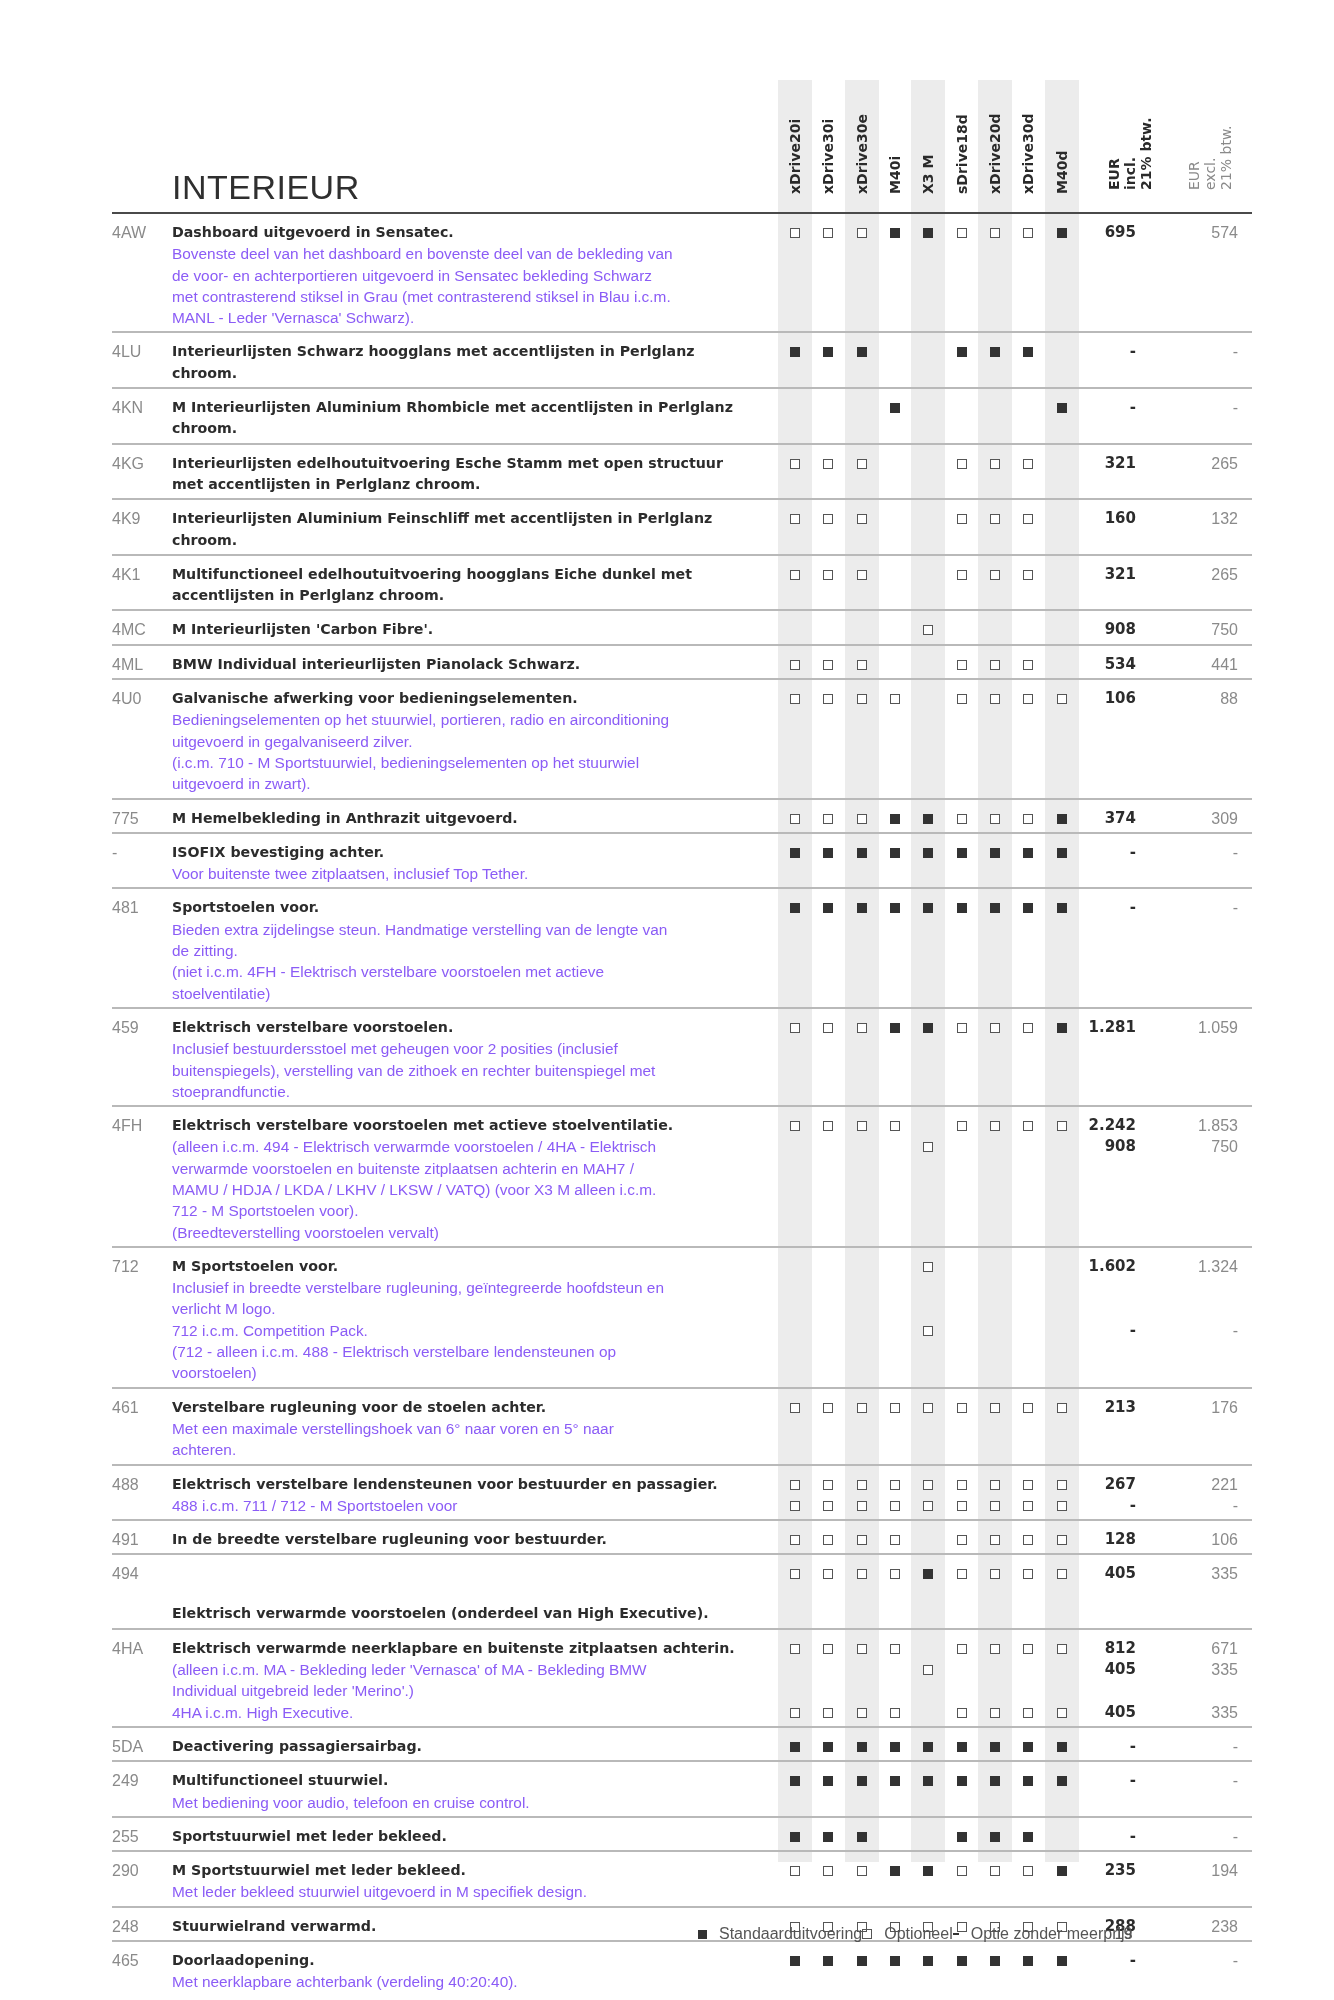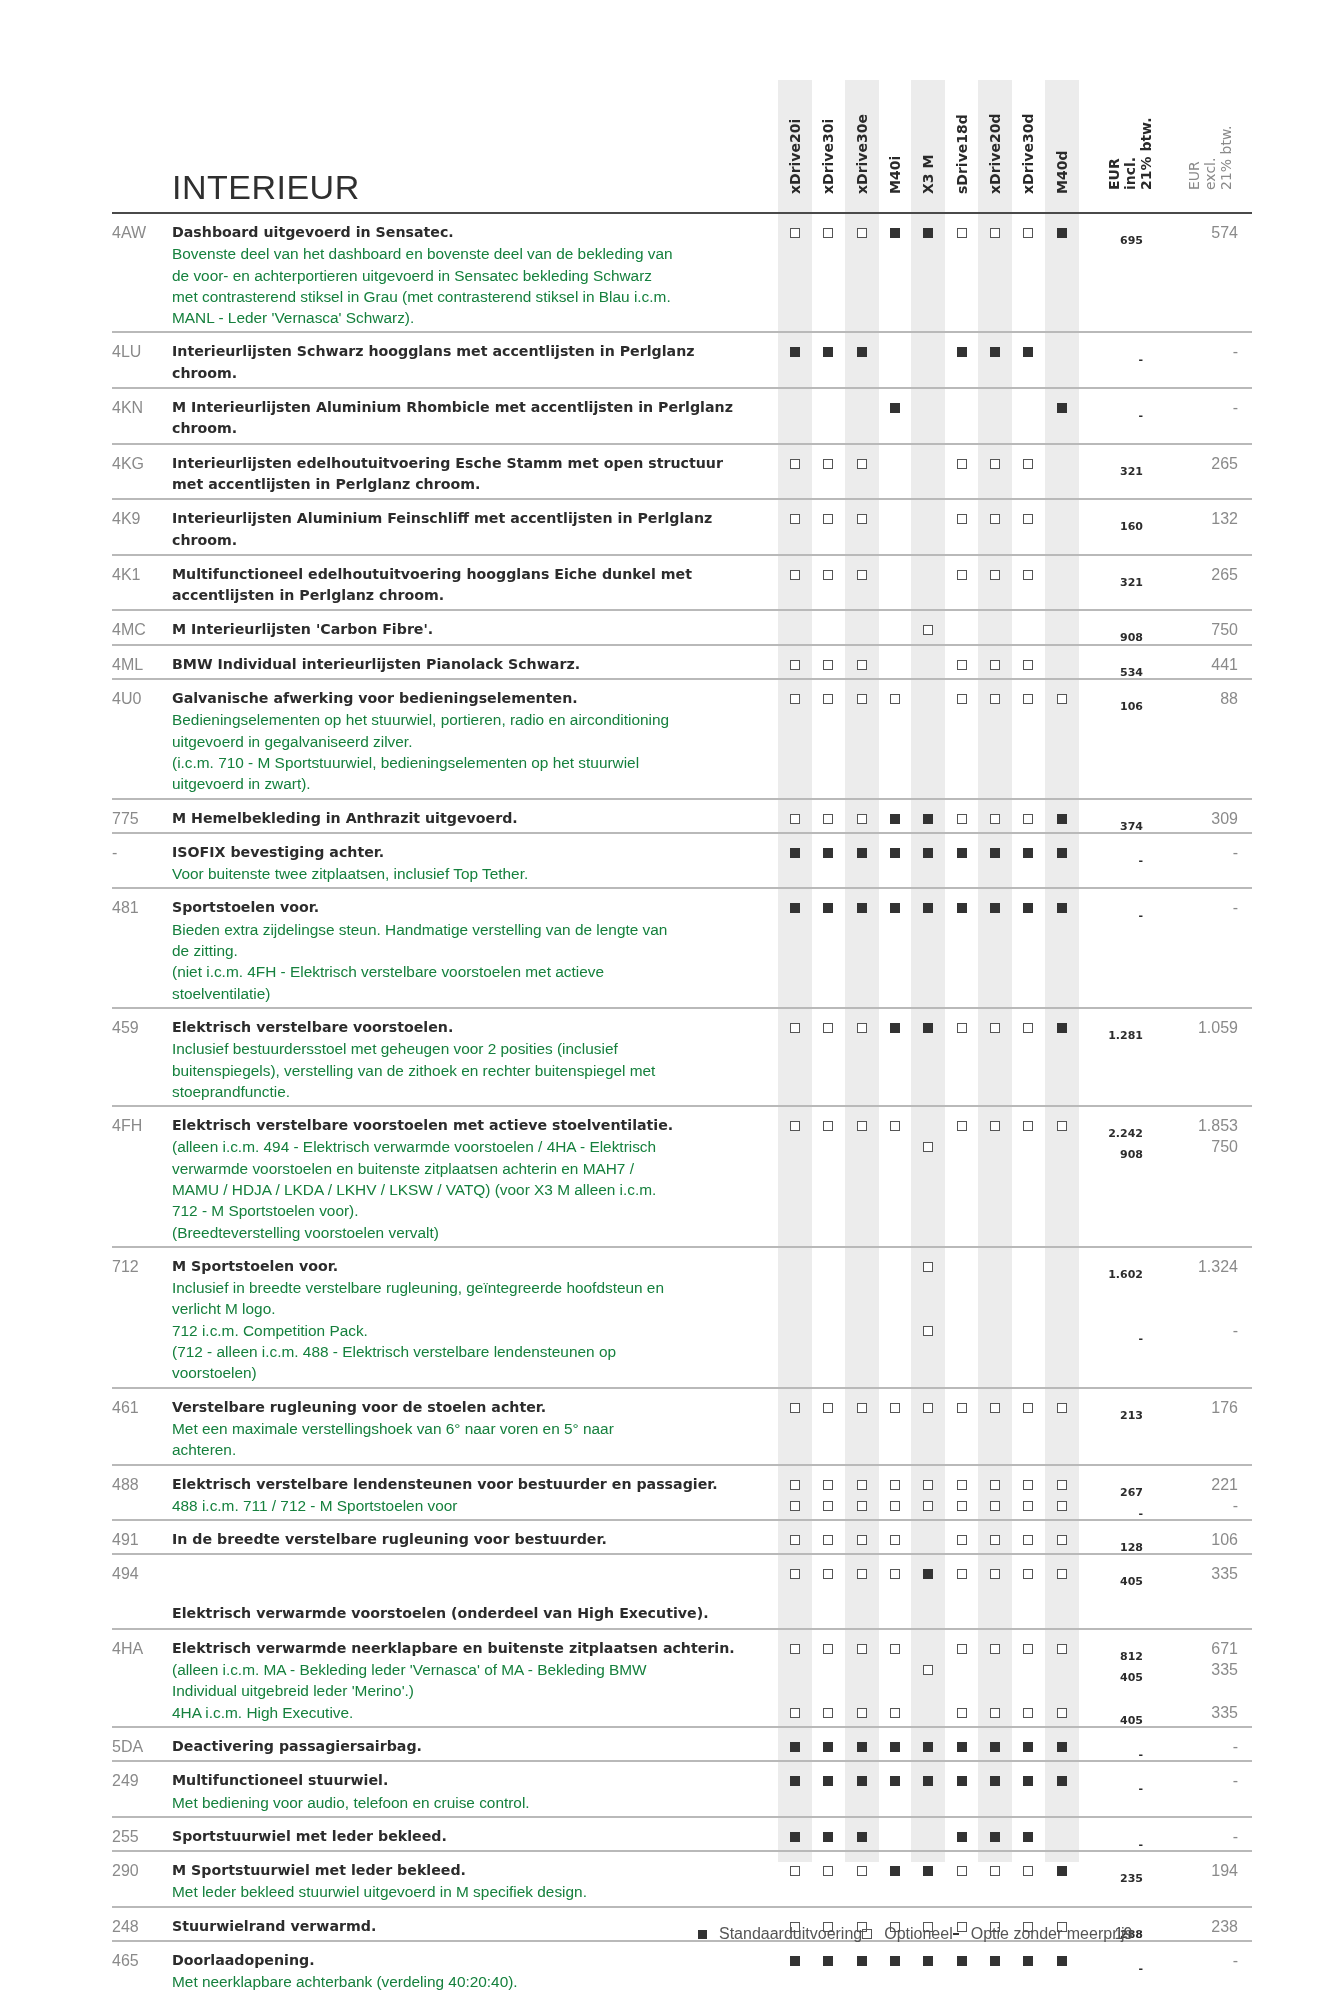--- a/index.html
+++ b/index.html
@@ -18,27 +18,27 @@
   .price-head.excl .ph-line { font-weight: normal; color: #8a8a8a; }
 
   .header-rule { position: absolute; left: 112px; top: 212px; width: 1140px; height: 2px; background: #4a4a4a; }
 
   #table { position: absolute; left: 0; top: 214px; width: 1334px; }
   .row { position: relative; border-bottom: 2px solid #b9b9b9; margin-left: 112px; width: 1140px; padding-top: 8px; padding-bottom: 3px; }
   .row.last { border-bottom: none; }
   .code { position: absolute; left: 0; top: 8px; width: 58px; font-family: "Liberation Sans", sans-serif; font-size: 16px; color: #8a8a8a; line-height: 21.3px; }
   .desc { margin-left: 60px; width: 600px; font-size: 14.2px; line-height: 21.3px; }
   .desc .title { font-weight: bold; color: #2c2c2c; display: block; }
-  .desc .body { color: #15803d; display: block; white-space: pre-line; font-family: "Liberation Sans", sans-serif; font-size: 15.4px; }
+  .desc .body { color: #8b5cf6; display: block; white-space: pre-line; font-family: "Liberation Sans", sans-serif; font-size: 15.4px; }
 
   .mk-line { position: absolute; left: 0; width: 1140px; height: 21.3px; }
   .mk { position: absolute; top: 6px; width: 10px; height: 10px; }
   .mk.S { background: #333333; }
   .mk.O { border: 1.3px solid #555555; background: #ffffff; }
-  .price-incl { position: absolute; right: 109px; top: 0; font-size: 11px; font-weight: bold; color: #2c2c2c; line-height: 21.3px; text-align: right; margin-top: 8px; }
+  .price-incl { position: absolute; right: 116px; top: 0; font-size: 15px; font-weight: bold; color: #2c2c2c; line-height: 21.3px; text-align: right; }
   .price-excl { position: absolute; right: 14px; top: 0; font-family: "Liberation Sans", sans-serif; font-size: 16px; color: #8a8a8a; line-height: 21.3px; text-align: right; }
 
   .legend { position: absolute; top: 1925px; left: 698px; display: flex; align-items: center; font-family: "Liberation Sans", sans-serif; font-size: 16px; color: #555; }
   .legend .item { display: flex; align-items: center; }
   .legend .sym { display: inline-block; margin-right: 12px; }
   .legend .sym.S { width: 9px; height: 9px; background: #333; }
   .legend .sym.O { width: 10px; height: 10px; border: 1.3px solid #555; }
   .legend .sym.D { width: 6px; height: 2px; background: #333; }
   .legend .page-num { margin-left: -18px; }
 </style>

